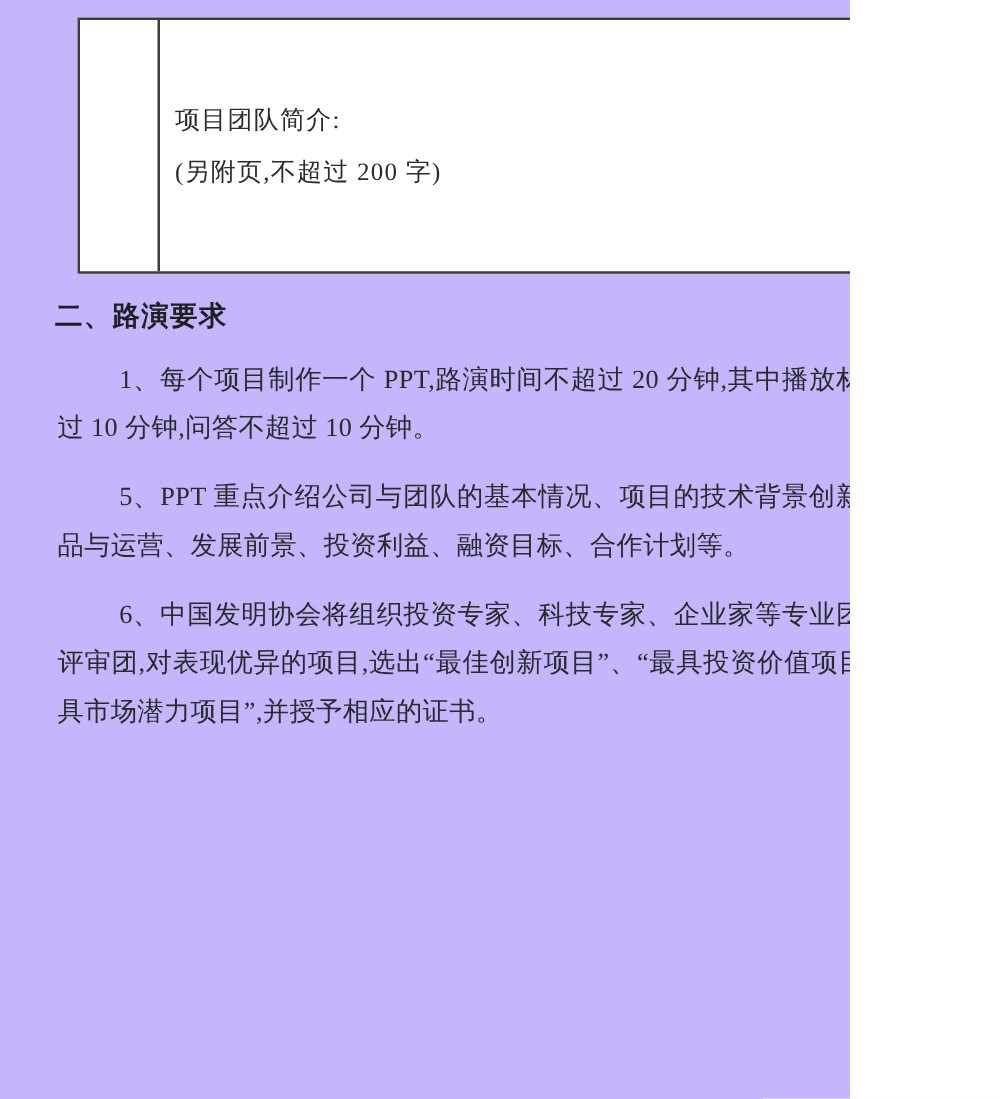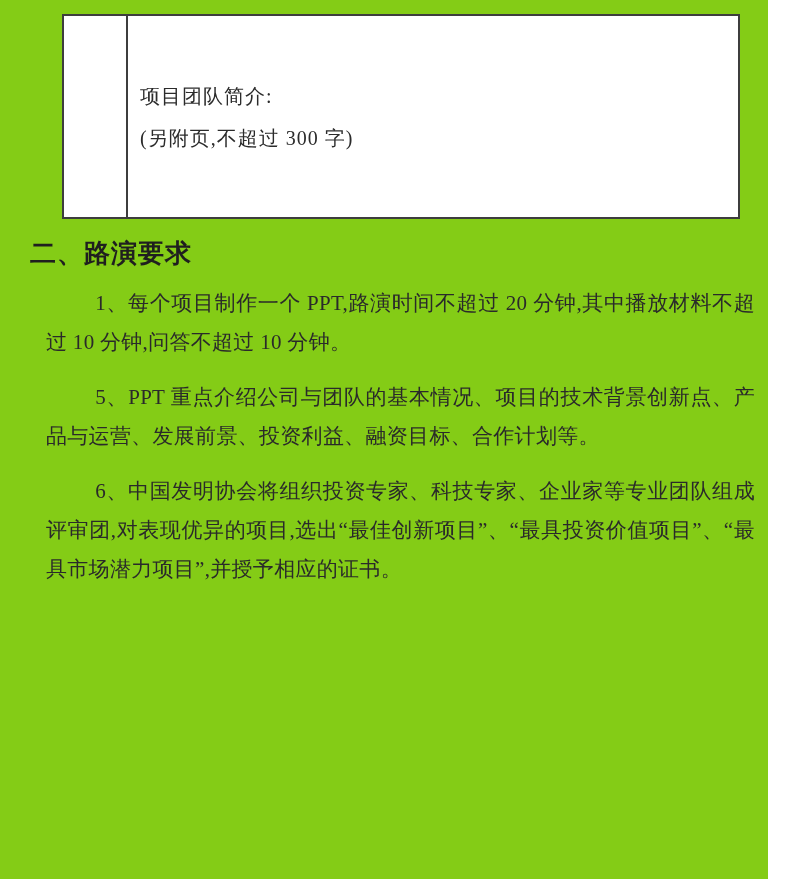--- a/index.html
+++ b/index.html
@@ -2,23 +2,23 @@
 <html><head>
 <meta charset="utf-8">
 <style>
   html, body {
     margin: 0;
     padding: 0;
     background: #ffffff;
   }
   .page {
     position: relative;
-    width: 768px;
+    width: 680px;
     height: 879px;
-    background: #84cc16;
+    background: #c4b5fd;
     color: #262626;
     font-family: "Liberation Serif", "DejaVu Serif", serif;
     overflow: hidden;
   }
   
   .doc-table {
     position: absolute;
     left: 62px;
     top: 14px;
     width: 678px;
@@ -49,24 +49,24 @@
     color: #2b2b2b;
   }
   
   .content {
     position: absolute;
     left: 30px;
     top: 238px;
     width: 741px;
   }
   .heading {
-    margin: 0 0 12px 0;
+    margin: 0 0 12px 14px;
     font-family: "Liberation Sans", "DejaVu Sans", sans-serif;
     font-weight: bold;
-    font-size: 26px;
+    font-size: 22px;
     line-height: 30px;
     color: #1f1f1f;
     letter-spacing: 1px;
   }
   .para {
     margin: 16px;
     font-size: 21px;
     line-height: 39px;
     text-indent: 2.35em;
     text-align: justify;
@@ -76,21 +76,21 @@
 </style>
 </head>
 <body>
 
 <div class="page">
 
   <div class="doc-table">
     <div class="cell-left"></div>
     <div class="cell-right">
       <p class="cell-line">项目团队简介:</p>
-      <p class="cell-line">(另附页,不超过 300 字)</p>
+      <p class="cell-line">(另附页,不超过 200 字)</p>
     </div>
   </div>
 
   <div class="content">
     <h2 class="heading">二、路演要求</h2>
     <p class="para">1、每个项目制作一个 PPT,路演时间不超过 20 分钟,其中播放材料不超过 10 分钟,问答不超过 10 分钟。</p>
     <p class="para">5、PPT 重点介绍公司与团队的基本情况、项目的技术背景创新点、产品与运营、发展前景、投资利益、融资目标、合作计划等。</p>
     <p class="para">6、中国发明协会将组织投资专家、科技专家、企业家等专业团队组成评审团,对表现优异的项目,选出“最佳创新项目”、“最具投资价值项目”、“最具市场潜力项目”,并授予相应的证书。</p>
   </div>
 

